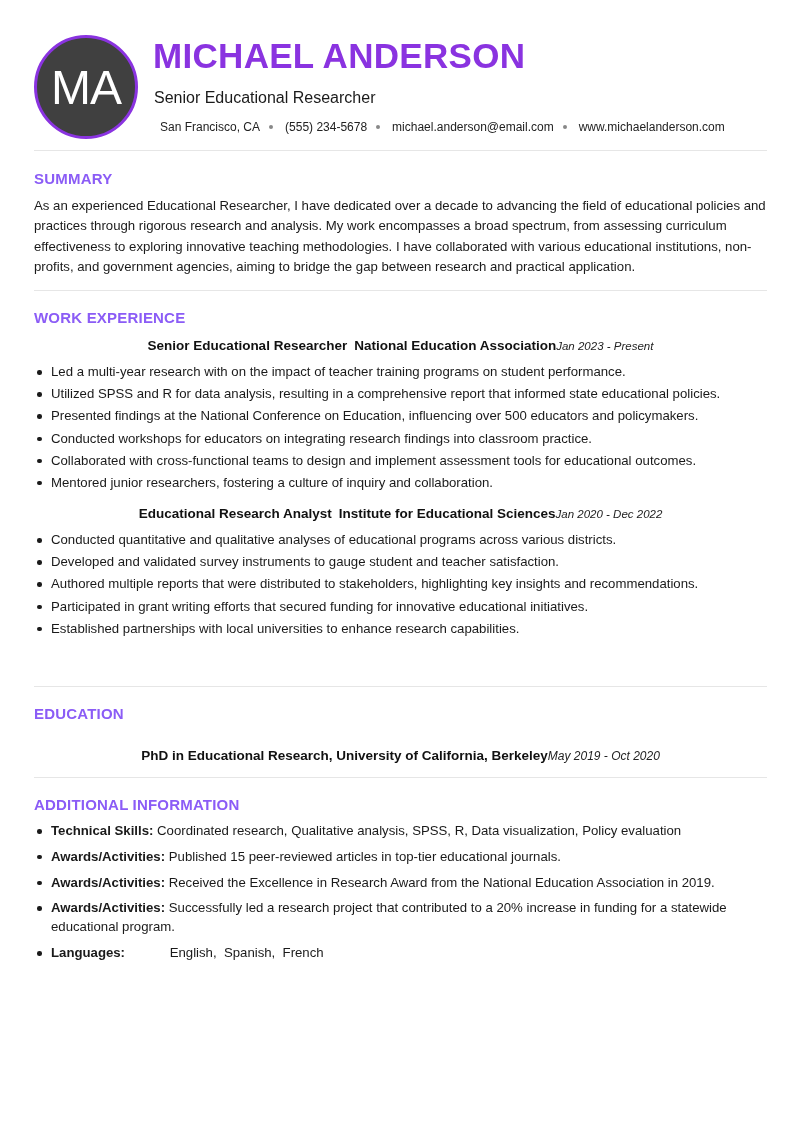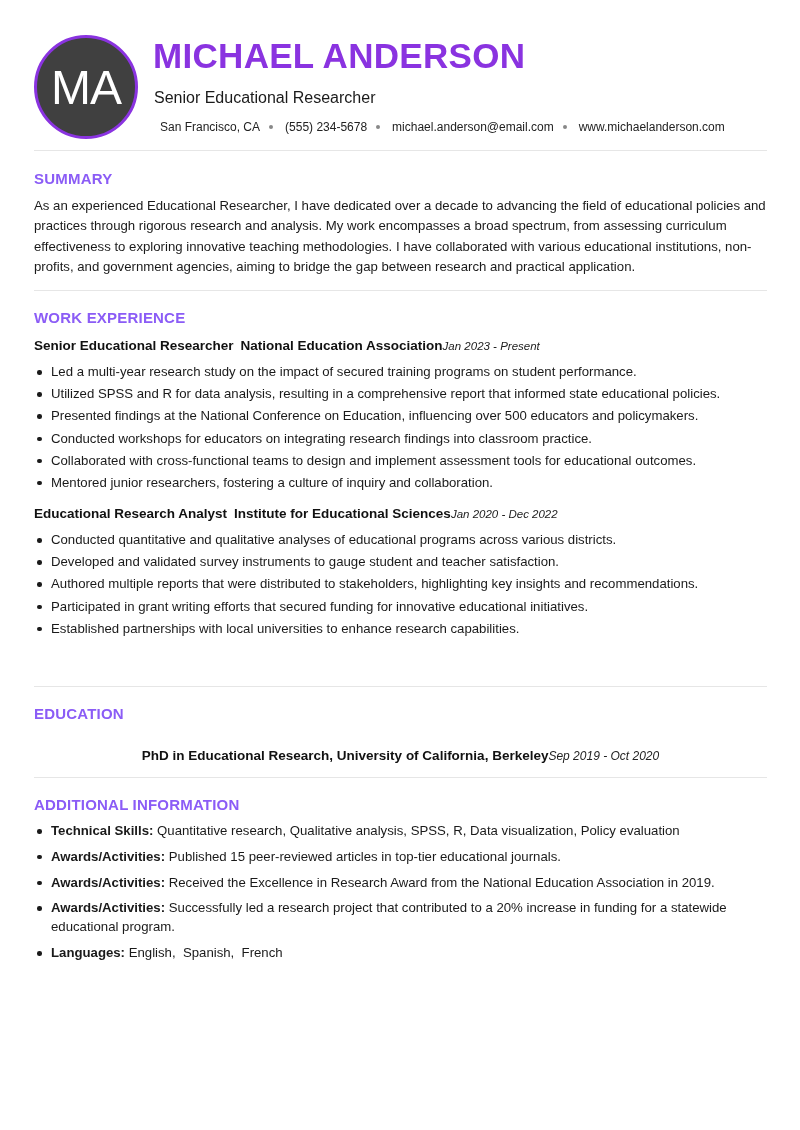--- a/index.html
+++ b/index.html
@@ -48,21 +48,21 @@
     font-size: 15px; font-weight: 700; color: #8b5cf6; letter-spacing: 0.2px;
   }
 
   .summary {
     position: absolute; left: 34px; top: 196px; width: 735px;
     font-size: 13.2px; line-height: 20.3px; color: #1a1a1a;
   }
 
   .job-head {
     position: absolute; left: 34px; width: 733px;
-    display: flex; justify-content: flex-start; align-items: baseline;
+    display: flex; justify-content: center; align-items: baseline;
   }
   .job-title-line { font-size: 13.5px; font-weight: 700; color: #111; }
   .job-title-line .company { margin-left: 7px; }
   .job-date { font-size: 11.5px; font-style: italic; color: #222; }
 
   ul.bullets {
     position: absolute; left: 34px; width: 735px; list-style: none;
   }
   ul.bullets li {
     position: relative; padding-left: 17px;
@@ -113,21 +113,21 @@
 
   <div class="section-title" style="top:309px;">WORK EXPERIENCE</div>
 
   <div class="job-head" style="top:338px;">
     <div class="job-title-line">
       <span>Senior Educational Researcher</span><span class="company">National Education Association</span>
     </div>
     <div class="job-date">Jan 2023 - Present</div>
   </div>
   <ul class="bullets" style="top:364px;">
-    <li>Led a multi-year research study on the impact of secured training programs on student performance.</li>
+    <li>Led a multi-year research with on the impact of teacher training programs on student performance.</li>
     <li>Utilized SPSS and R for data analysis, resulting in a comprehensive report that informed state educational policies.</li>
     <li>Presented findings at the National Conference on Education, influencing over 500 educators and policymakers.</li>
     <li>Conducted workshops for educators on integrating research findings into classroom practice.</li>
     <li>Collaborated with cross-functional teams to design and implement assessment tools for educational outcomes.</li>
     <li>Mentored junior researchers, fostering a culture of inquiry and collaboration.</li>
   </ul>
 
   <div class="job-head" style="top:506px;">
     <div class="job-title-line">
       <span>Educational Research Analyst</span><span class="company">Institute for Educational Sciences</span>
@@ -140,27 +140,27 @@
     <li>Authored multiple reports that were distributed to stakeholders, highlighting key insights and recommendations.</li>
     <li>Participated in grant writing efforts that secured funding for innovative educational initiatives.</li>
     <li>Established partnerships with local universities to enhance research capabilities.</li>
   </ul>
 
   <div class="divider" style="top:686px;"></div>
 
   <div class="section-title" style="top:705px;">EDUCATION</div>
   <div class="edu-line">
     <div class="edu-degree">PhD in Educational Research, University of California, Berkeley</div>
-    <div class="edu-date">Sep 2019 - Oct 2020</div>
+    <div class="edu-date">May 2019 - Oct 2020</div>
   </div>
 
   <div class="divider" style="top:777px;"></div>
 
   <div class="section-title" style="top:796px;">ADDITIONAL INFORMATION</div>
   <ul class="bullets addl" style="top:821px;">
-    <li><span class="label">Technical Skills:</span> <span>Quantitative research, Qualitative analysis, SPSS, R, Data visualization, Policy evaluation</span></li>
+    <li><span class="label">Technical Skills:</span> <span>Coordinated research, Qualitative analysis, SPSS, R, Data visualization, Policy evaluation</span></li>
     <li><span class="label">Awards/Activities:</span> <span>Published 15 peer-reviewed articles in top-tier educational journals.</span></li>
     <li><span class="label">Awards/Activities:</span> <span>Received the Excellence in Research Award from the National Education Association in 2019.</span></li>
     <li><span class="label">Awards/Activities:</span> <span>Successfully led a research project that contributed to a 20% increase in funding for a statewide educational program.</span></li>
-    <li><span class="label">Languages:</span> <span style="white-space:pre;">English,  Spanish,  French</span></li>
+    <li><span class="label">Languages:</span> <span style="white-space:pre;margin-left:41px;">English,  Spanish,  French</span></li>
   </ul>
 
 </div>
 
 </body></html>

